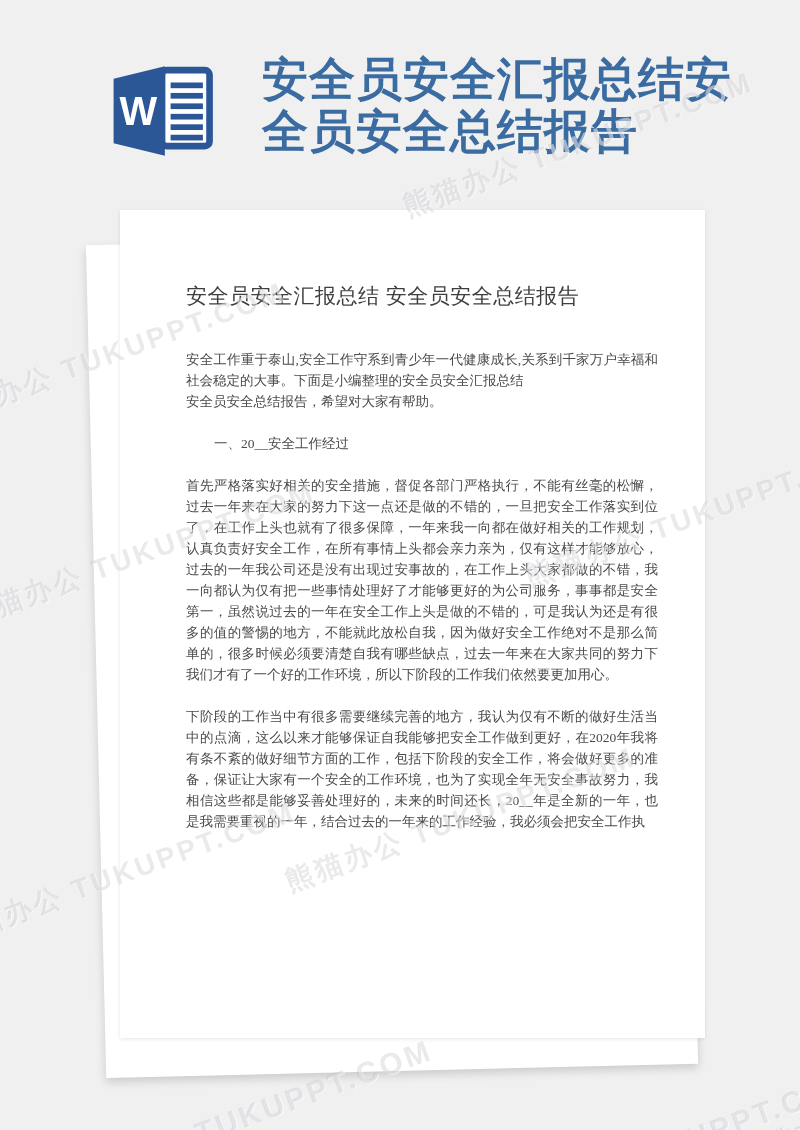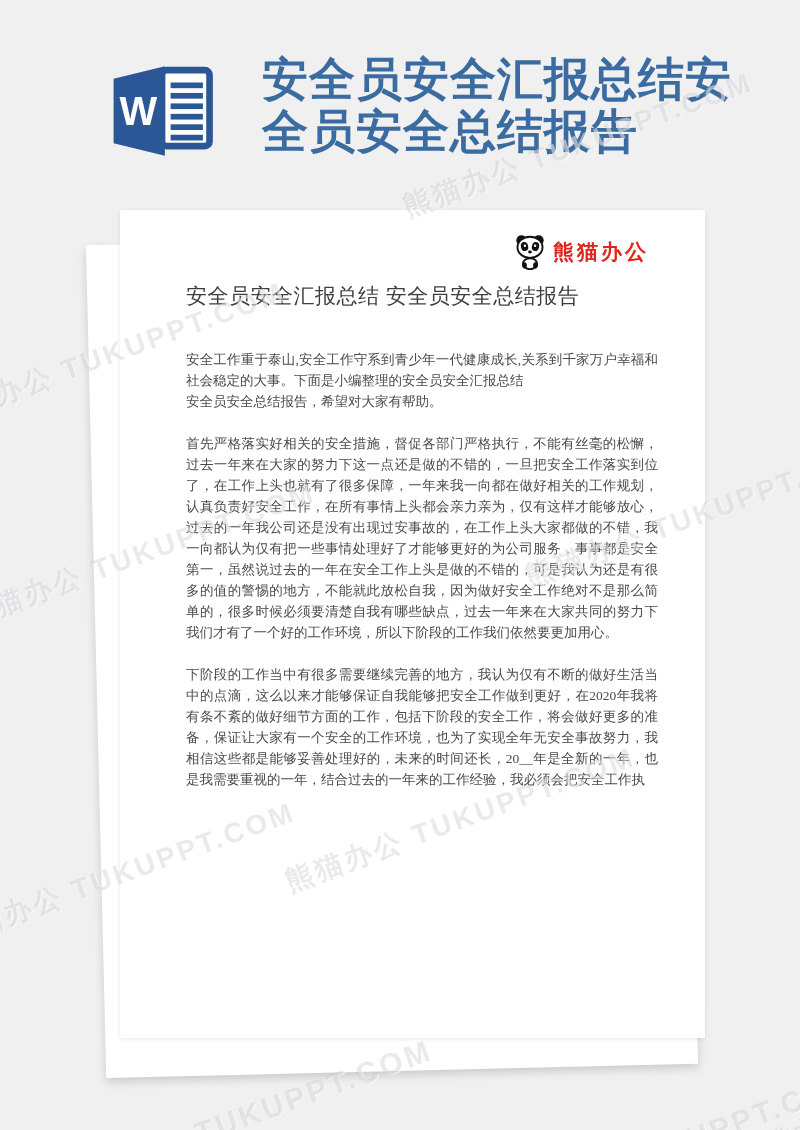--- a/index.html
+++ b/index.html
@@ -74,42 +74,27 @@
   <polygon points="8,18 62,5 62,99 8,86" fill="#2b5797"></polygon>
   <text x="34" y="67" text-anchor="middle" font-family="Liberation Sans, sans-serif" font-size="42" font-weight="700" fill="#ffffff">W</text>
 </svg>
 
 <h1 class="header-title">安全员安全汇报总结安全员安全总结报告</h1>
 
 <div class="back-page"></div>
 
 <div class="doc-page">
 
-  <div class="brand-logo">
-    <svg class="panda-icon" viewBox="0 0 40 46" aria-hidden="true">
-      <circle cx="9" cy="8" r="6.5" fill="#111"></circle>
-      <circle cx="31" cy="8" r="6.5" fill="#111"></circle>
-      <ellipse cx="20" cy="17" rx="16" ry="13.5" fill="#fff" stroke="#111" stroke-width="2.4"></ellipse>
-      <ellipse cx="13" cy="16" rx="4.6" ry="5.8" fill="#111" transform="rotate(-14 13 16)"></ellipse>
-      <ellipse cx="27" cy="16" rx="4.6" ry="5.8" fill="#111" transform="rotate(14 27 16)"></ellipse>
-      <circle cx="13.5" cy="15" r="1.5" fill="#fff"></circle>
-      <circle cx="26.5" cy="15" r="1.5" fill="#fff"></circle>
-      <ellipse cx="20" cy="23" rx="2.4" ry="1.8" fill="#111"></ellipse>
-      <ellipse cx="20" cy="38" rx="9" ry="7" fill="#fff" stroke="#111" stroke-width="2.4"></ellipse>
-      <ellipse cx="13" cy="40" rx="3" ry="4" fill="#111"></ellipse>
-      <ellipse cx="27" cy="40" rx="3" ry="4" fill="#111"></ellipse>
-    </svg>
-    <span class="brand-name">熊猫办公</span>
-  </div>
 
   <h2 class="doc-title">安全员安全汇报总结 安全员安全总结报告</h2>
 
   <div class="doc-body">
     <p class="intro">安全工作重于泰山,安全工作守系到青少年一代健康成长,关系到千家万户幸福和社会稳定的大事。下面是小编整理的安全员安全汇报总结
 安全员安全总结报告，希望对大家有帮助。</p>
+    <p class="heading">一、20__安全工作经过</p>
     <p>首先严格落实好相关的安全措施，督促各部门严格执行，不能有丝毫的松懈，过去一年来在大家的努力下这一点还是做的不错的，一旦把安全工作落实到位了，在工作上头也就有了很多保障，一年来我一向都在做好相关的工作规划，认真负责好安全工作，在所有事情上头都会亲力亲为，仅有这样才能够放心，过去的一年我公司还是没有出现过安事故的，在工作上头大家都做的不错，我一向都认为仅有把一些事情处理好了才能够更好的为公司服务，事事都是安全第一，虽然说过去的一年在安全工作上头是做的不错的，可是我认为还是有很多的值的警惕的地方，不能就此放松自我，因为做好安全工作绝对不是那么简单的，很多时候必须要清楚自我有哪些缺点，过去一年来在大家共同的努力下我们才有了一个好的工作环境，所以下阶段的工作我们依然要更加用心。</p>
     <p>下阶段的工作当中有很多需要继续完善的地方，我认为仅有不断的做好生活当中的点滴，这么以来才能够保证自我能够把安全工作做到更好，在2020年我将有条不紊的做好细节方面的工作，包括下阶段的安全工作，将会做好更多的准备，保证让大家有一个安全的工作环境，也为了实现全年无安全事故努力，我相信这些都是能够妥善处理好的，未来的时间还长，20__年是全新的一年，也是我需要重视的一年，结合过去的一年来的工作经验，我必须会把安全工作执</p>
   </div>
 
 </div>
 
 <div class="wm-layer">
   <span class="wm" style="left:398px;top:190px;">熊猫办公 TUKUPPT.COM</span>
   <span class="wm" style="left:-70px;top:400px;">熊猫办公 TUKUPPT.COM</span>
   <span class="wm" style="left:520px;top:560px;">熊猫办公 TUKUPPT.COM</span>

